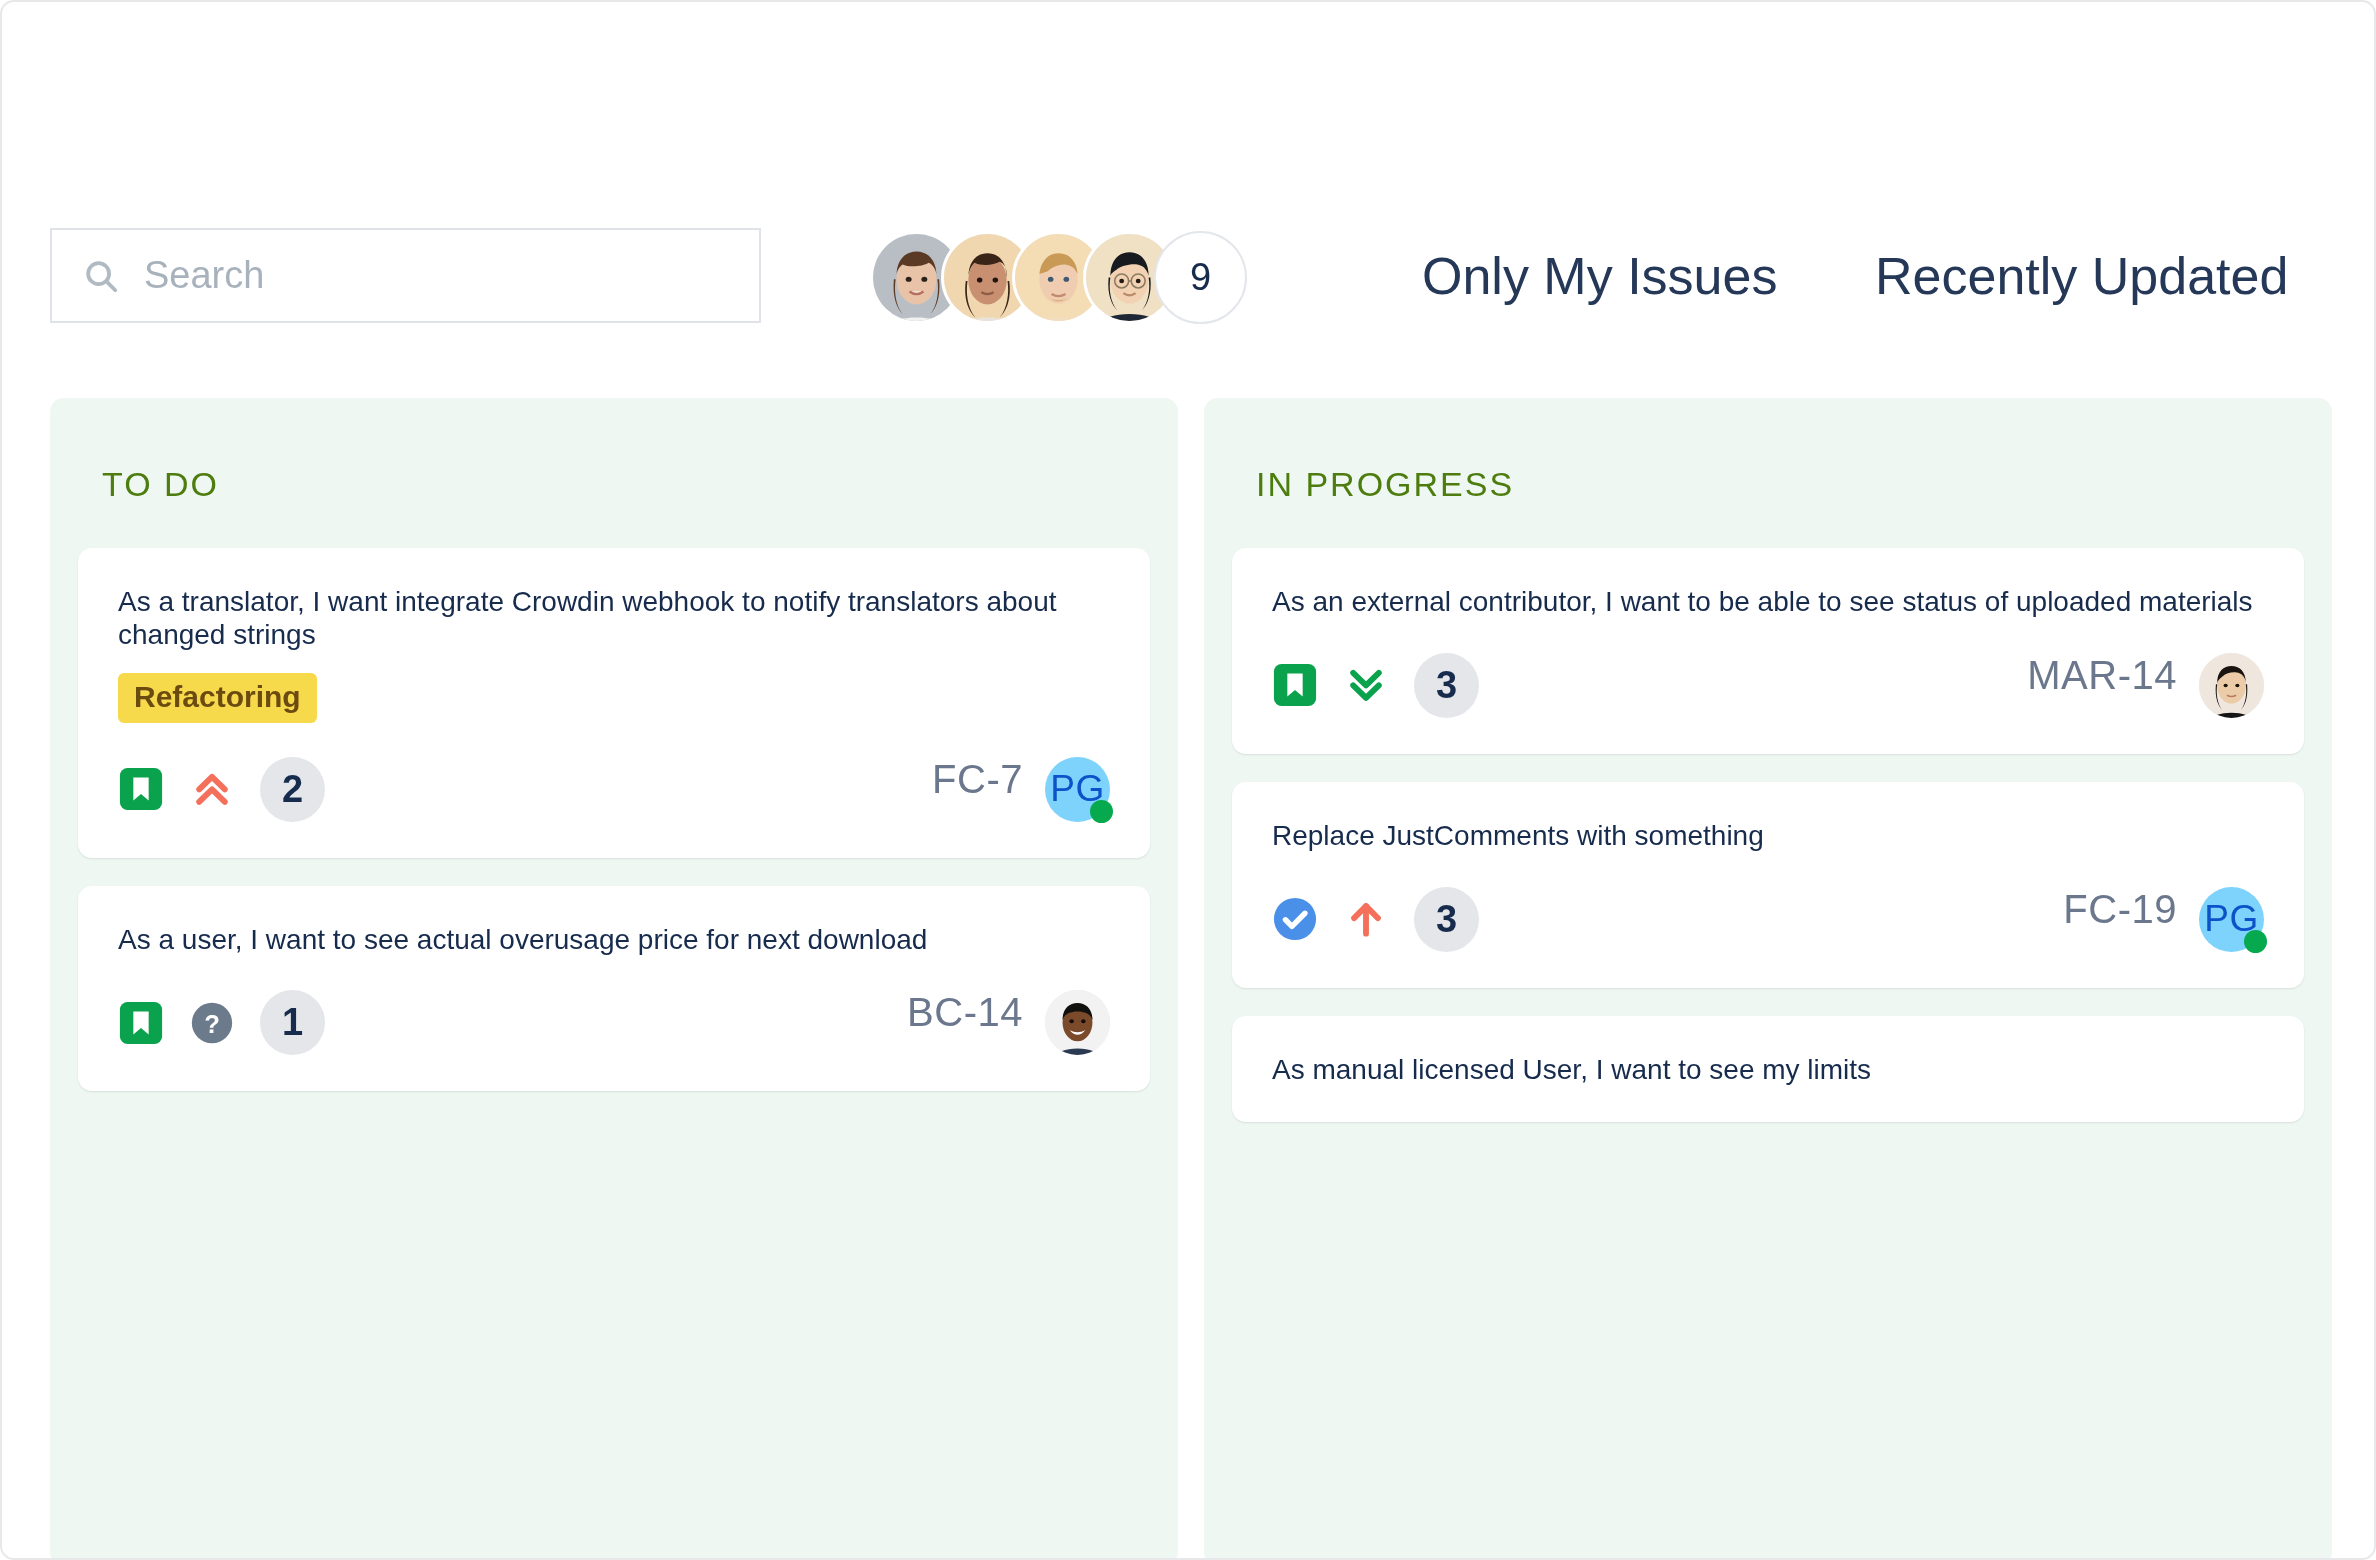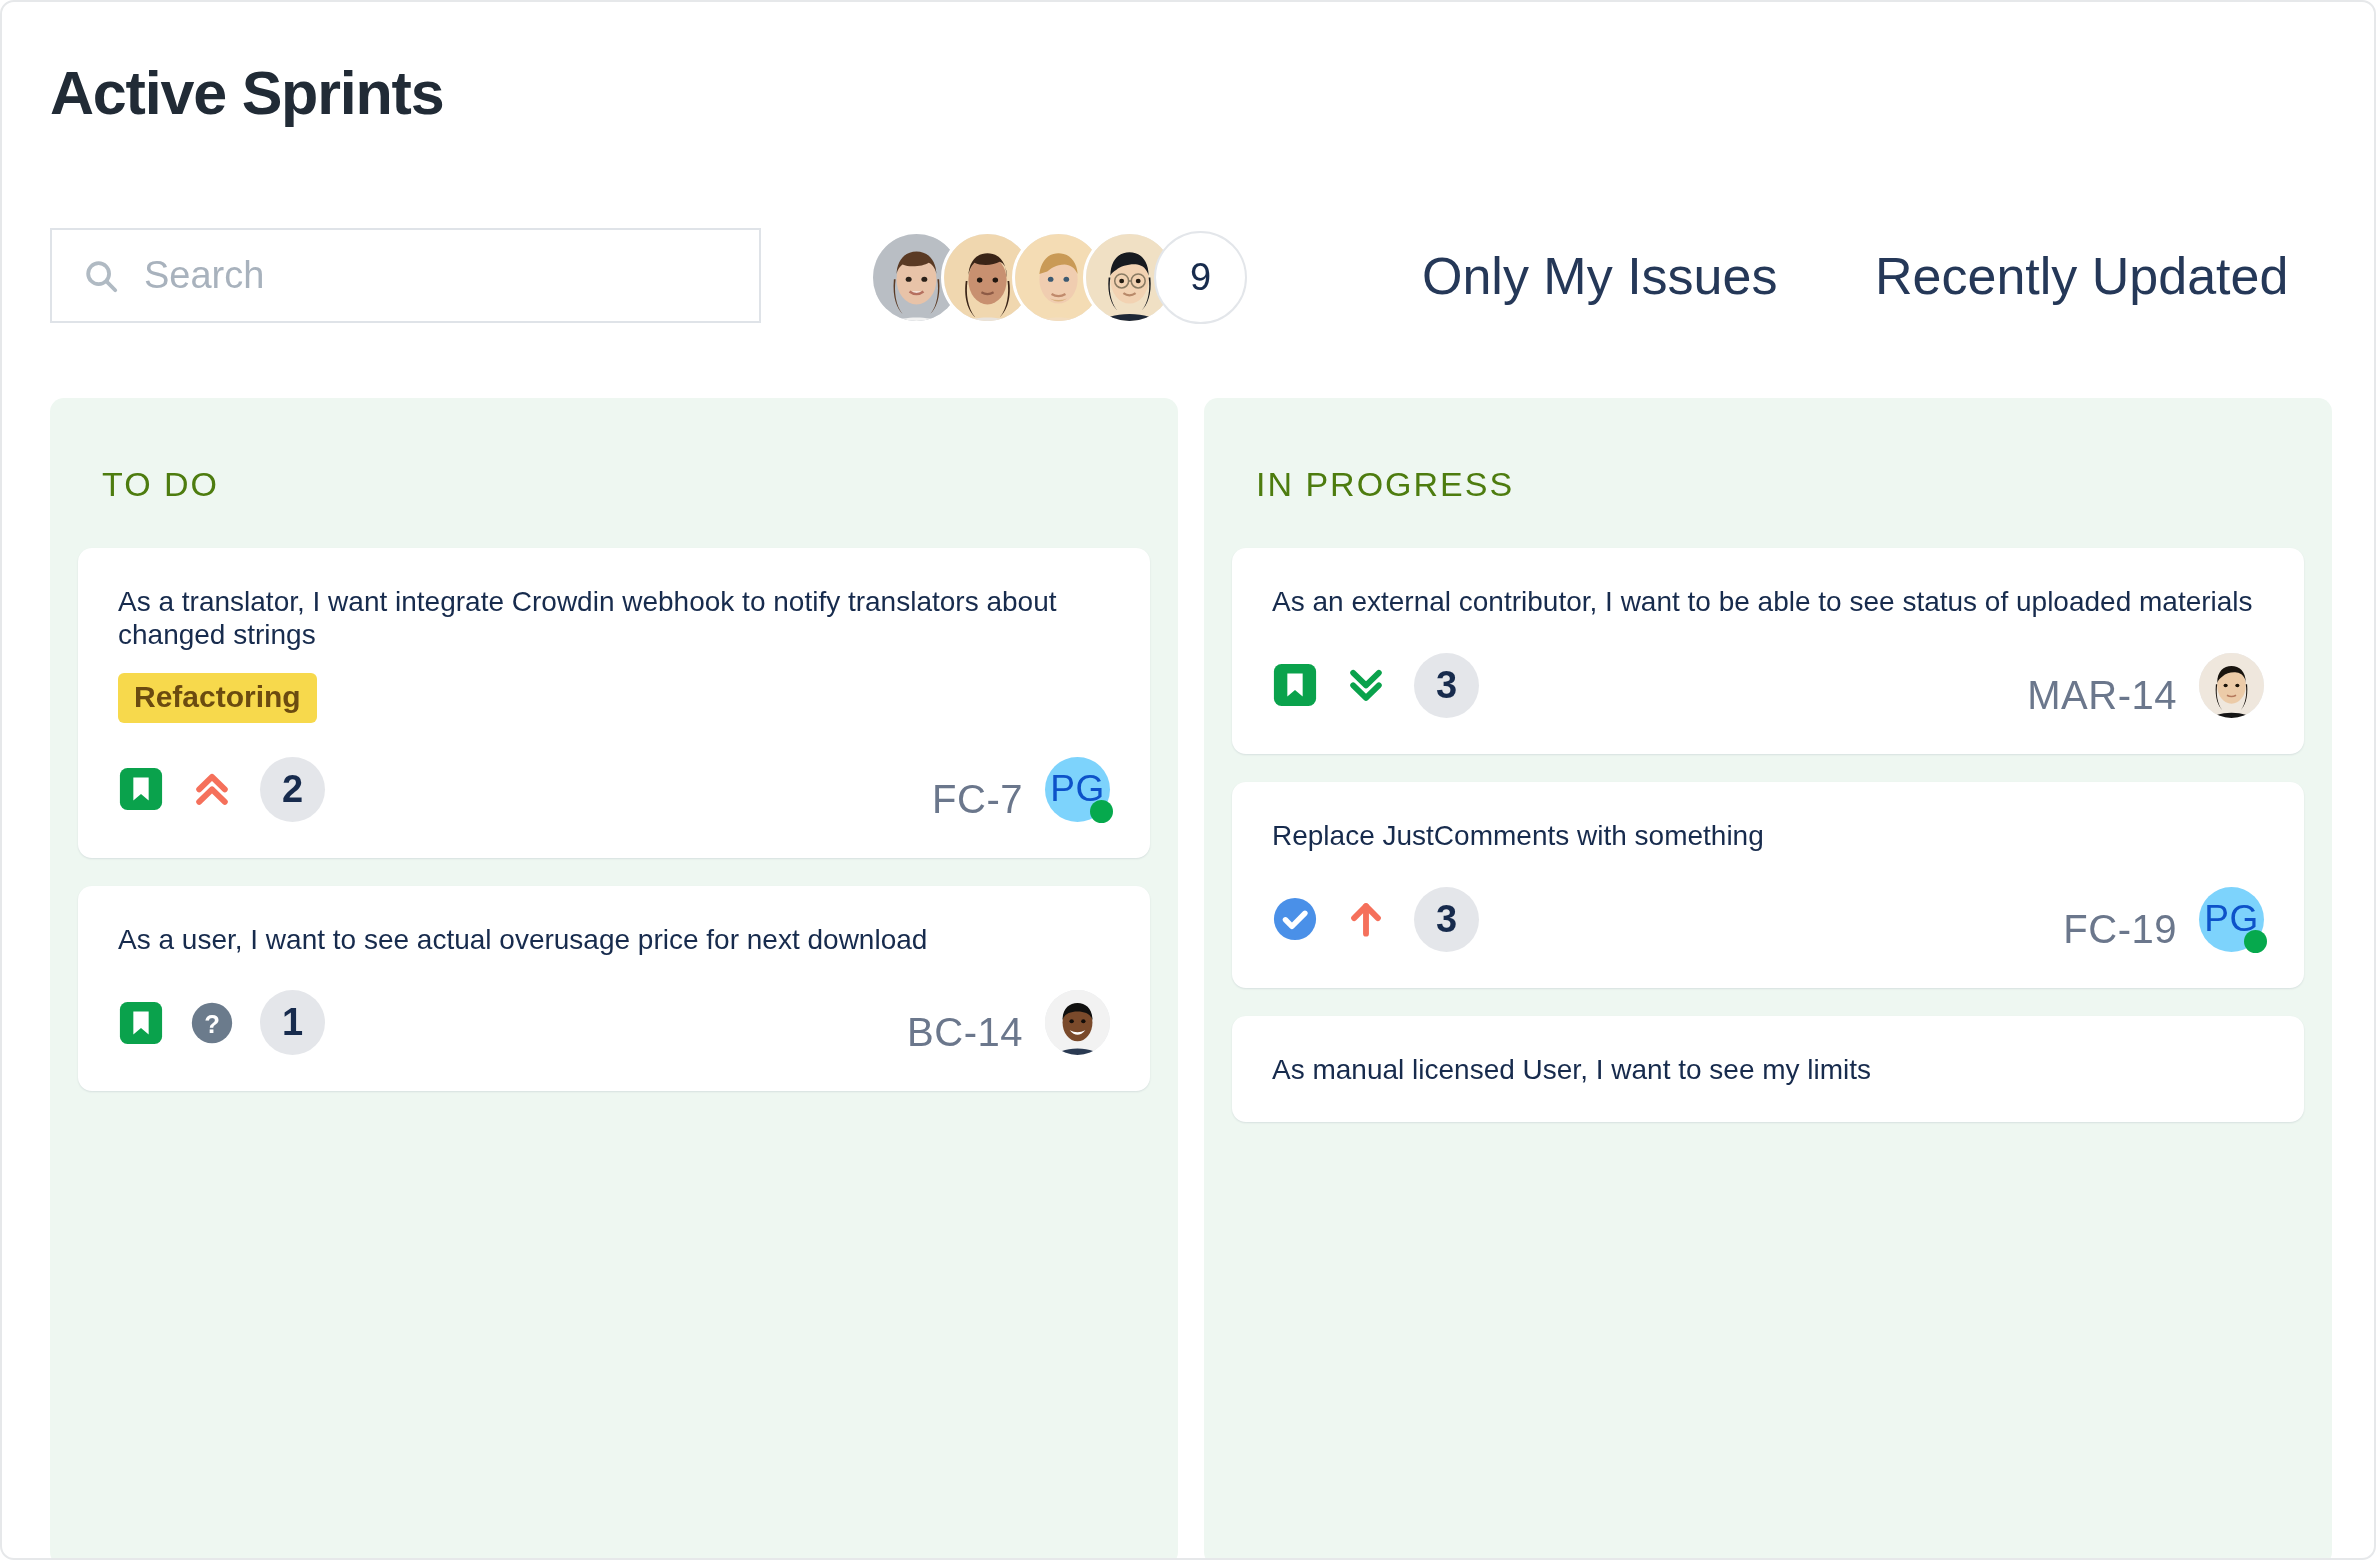--- a/index.html
+++ b/index.html
@@ -183,21 +183,21 @@
     line-height: 1;
   }
 
   .card-footer {
     margin-top: 34px;
     display: flex;
     align-items: center;
     justify-content: space-between;
   }
   .footer-left  { display: flex; align-items: center; gap: 26px; }
-  .footer-right { display: flex; align-items: flex-end; gap: 22px; }
+  .footer-right { display: flex; align-items: flex-start; gap: 22px; }
 
   .icon-type { width: 46px; height: 46px; display: block; flex: 0 0 auto; }
   .icon-prio { width: 44px; height: 46px; display: block; flex: 0 0 auto; }
 
   .count-badge {
     width: 65px;
     height: 65px;
     border-radius: 50%;
     background: #e4e6ea;
     display: flex;
@@ -251,21 +251,20 @@
     height: 23px;
     border-radius: 50%;
     background: #06a94d;
   }
 </style>
 </head>
 <body>
 
 <div id="app">
 
-  <div class="page-title">Active Sprints</div>
 
   <div class="toolbar">
 
     <div class="search-box">
       <span>
         <svg class="search-icon" viewBox="0 0 24 24" fill="none" stroke="#b0bac3" stroke-width="2.4" stroke-linecap="round" stroke-linejoin="round">
           <circle cx="10.5" cy="10.5" r="6.6"></circle>
           <line x1="15.6" y1="15.6" x2="21" y2="21"></line>
         </svg>
       </span>

